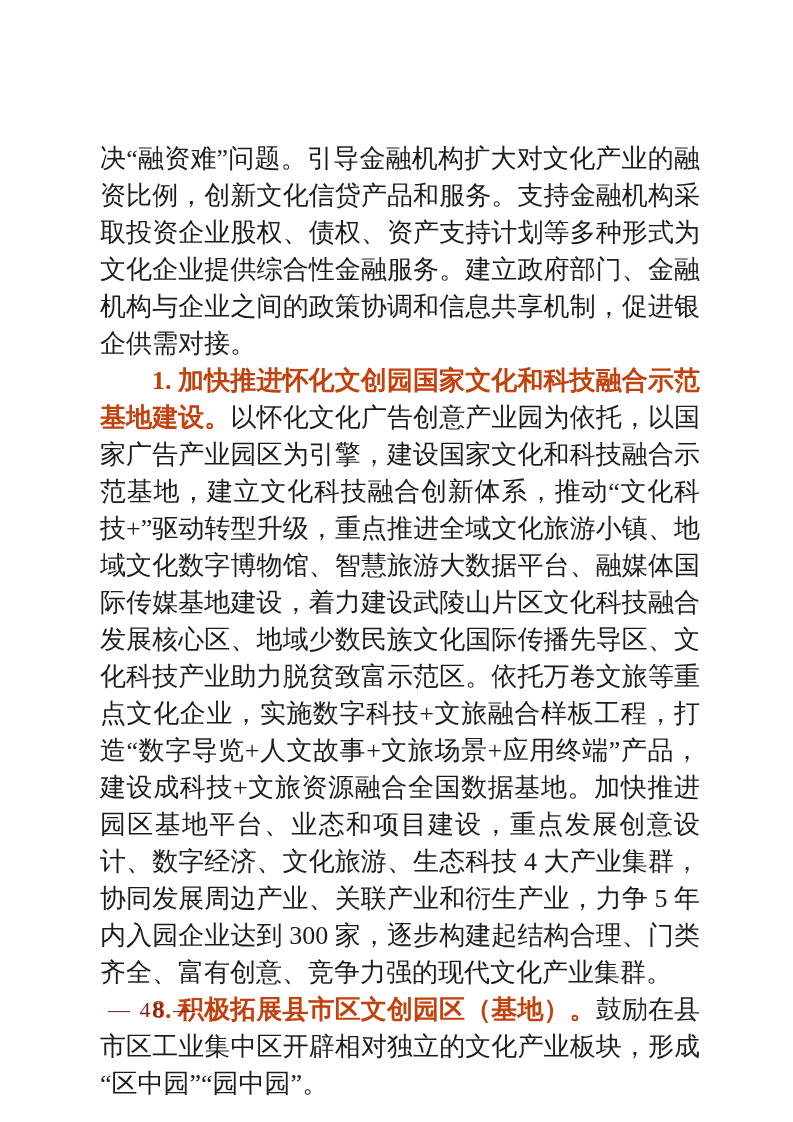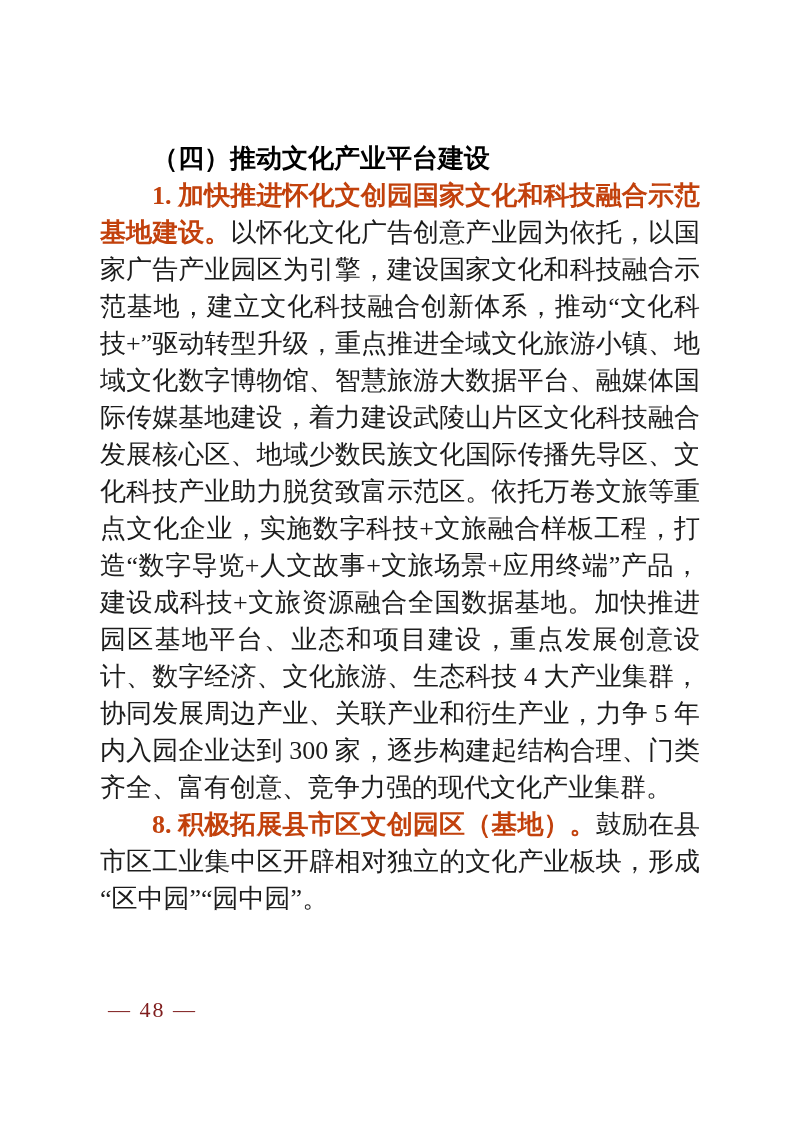--- a/index.html
+++ b/index.html
@@ -53,20 +53,20 @@
     line-height: 28px;
     color: #7f1d1d;
     letter-spacing: 2px;
   }
 </style>
 </head>
 <body>
 
 <div class="page">
   <div class="content">
-    <p class="section-heading">（四）推动文化产业平台建设</p>
+    <p class="para no-indent">决“融资难”问题。引导金融机构扩大对文化产业的融资比例，创新文化信贷产品和服务。支持金融机构采取投资企业股权、债权、资产支持计划等多种形式为文化企业提供综合性金融服务。建立政府部门、金融机构与企业之间的政策协调和信息共享机制，促进银企供需对接。</p>
     <p class="para"><span class="item-lead">1. 加快推进怀化文创园国家文化和科技融合示范基地建设。</span><span>以怀化文化广告创意产业园为依托，以国家广告产业园区为引擎，建设国家文化和科技融合示范基地，建立文化科技融合创新体系，推动“文化科技+”驱动转型升级，重点推进全域文化旅游小镇、地域文化数字博物馆、智慧旅游大数据平台、融媒体国际传媒基地建设，着力建设武陵山片区文化科技融合发展核心区、地域少数民族文化国际传播先导区、文化科技产业助力脱贫致富示范区。依托万卷文旅等重点文化企业，实施数字科技+文旅融合样板工程，打造“数字导览+人文故事+文旅场景+应用终端”产品，建设成科技+文旅资源融合全国数据基地。加快推进园区基地平台、业态和项目建设，重点发展创意设计、数字经济、文化旅游、生态科技 4 大产业集群，协同发展周边产业、关联产业和衍生产业，力争 5 年内入园企业达到 300 家，逐步构建起结构合理、门类齐全、富有创意、竞争力强的现代文化产业集群。</span></p>
     <p class="para"><span class="item-lead">8. 积极拓展县市区文创园区（基地）。</span><span>鼓励在县市区工业集中区开辟相对独立的文化产业板块，形成“区中园”“园中园”。</span></p>
   </div>
   <div class="footer">
     <span>— 48 —</span>
   </div>
 </div>
 
 </body></html>

